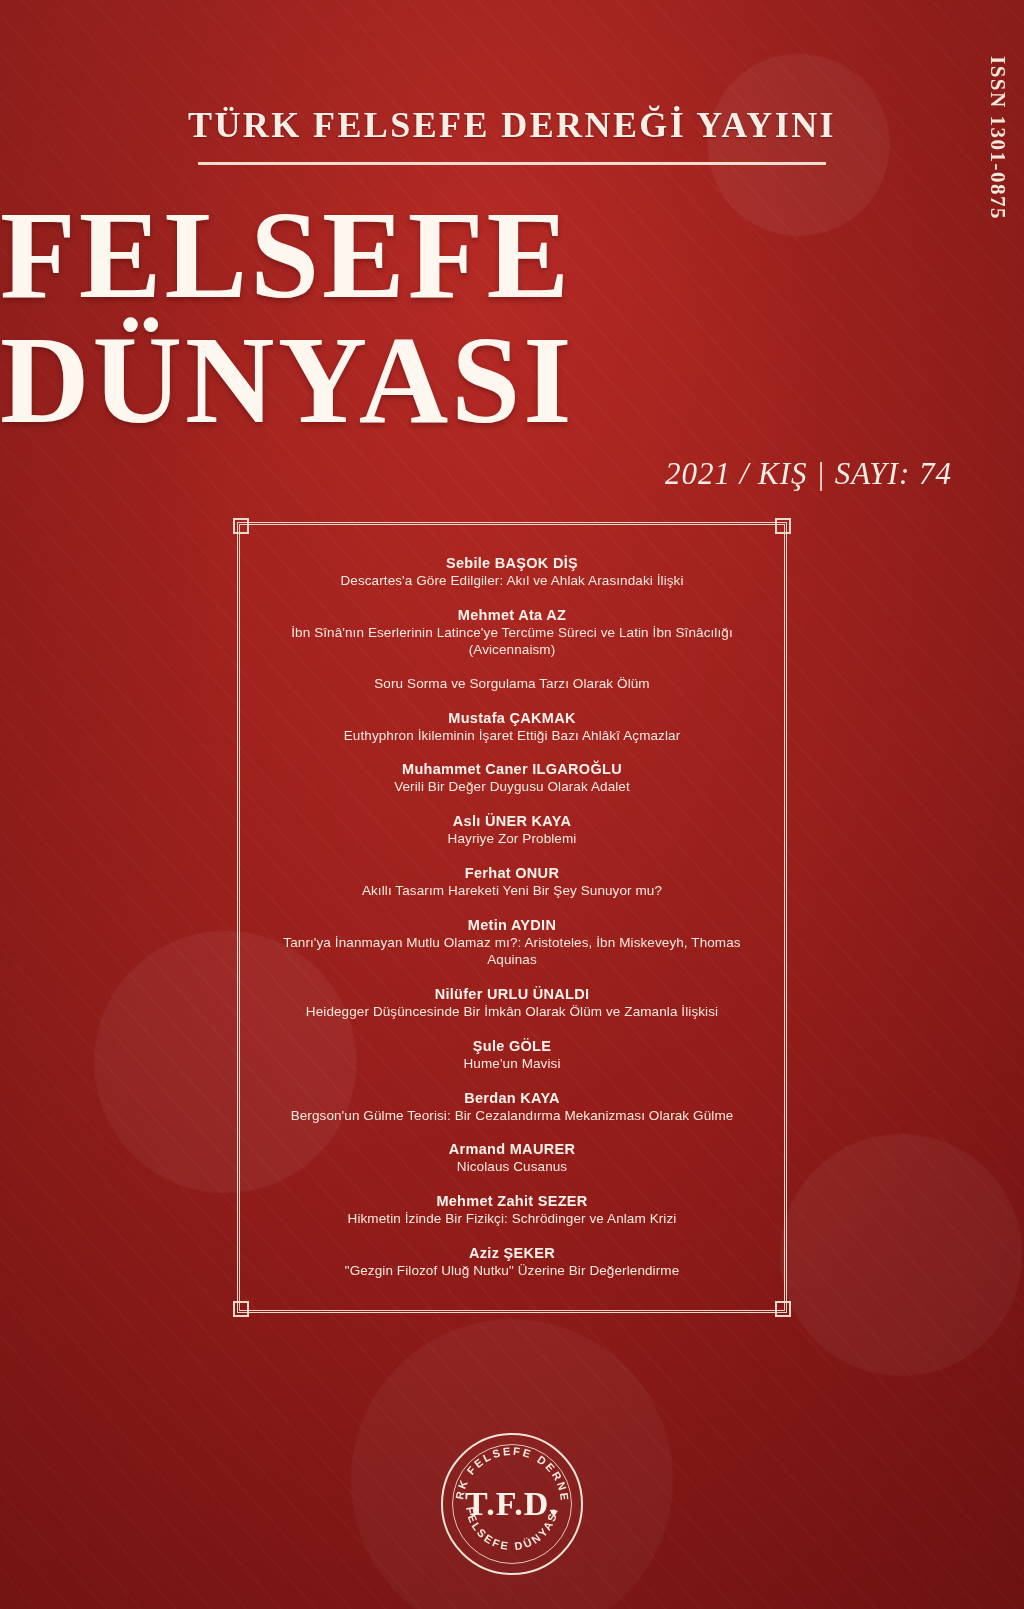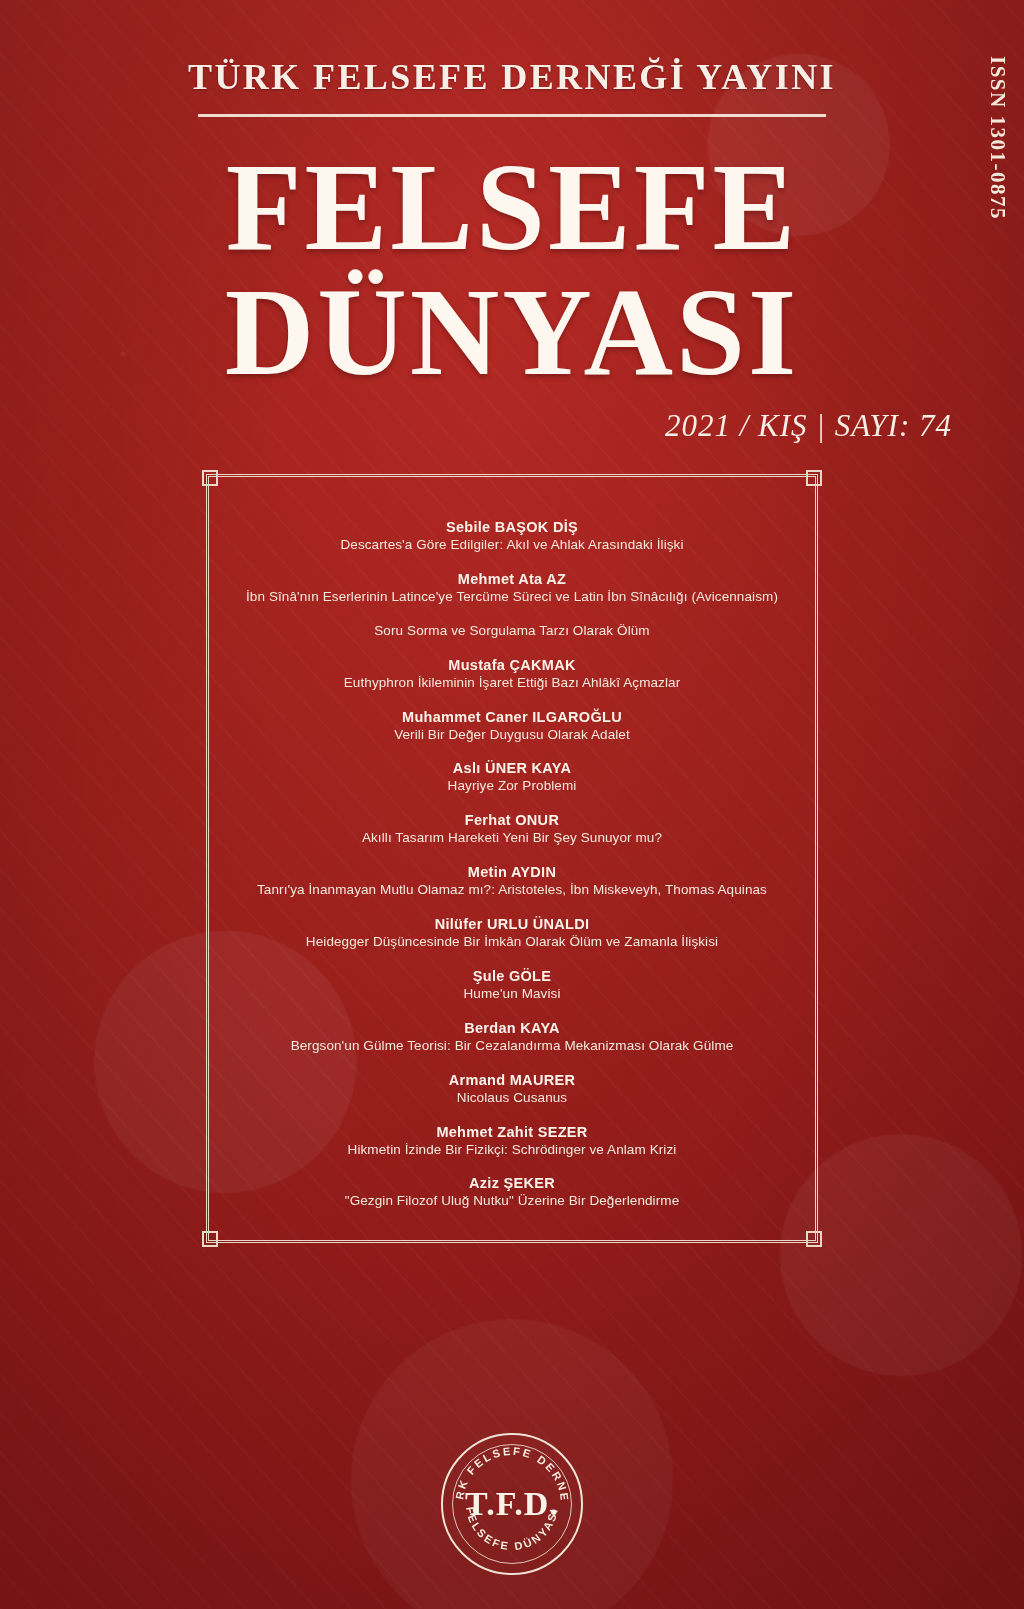--- a/index.html
+++ b/index.html
@@ -58,21 +58,21 @@
     text-orientation: mixed;
     font-family: "Liberation Serif", serif;
     font-size: 21px;
     letter-spacing: 1.5px;
     color: #f3e8dc;
     font-weight: 700;
   }
 
   .publisher {
     text-align: center;
-    padding-top: 56px;
+    padding-top: 104px;
     font-family: "Liberation Serif", serif;
     font-weight: 700;
     font-size: 36px;
     letter-spacing: 2.4px;
     color: #f7efe6;
     text-shadow: 0 1px 2px rgba(60,8,8,0.45);
   }
 
   .rule-wrap {
     width: 628px;
@@ -80,21 +80,21 @@
     position: relative;
     height: 8px;
   }
   .rule {
     height: 3px;
     background: #f3e7da;
     opacity: 0.95;
   }
 
   .title {
-    text-align: center;
+    text-align: left;
     margin-top: 26px;
     font-family: "Liberation Serif", serif;
     font-weight: 700;
     font-size: 124px;
     line-height: 0.96;
     letter-spacing: 3px;
     color: #fdf7f0;
     text-shadow: 0 3px 5px rgba(70,10,10,0.40);
   }
   .title .line2 {
@@ -108,23 +108,23 @@
     font-family: "Liberation Serif", serif;
     font-size: 31px;
     letter-spacing: 1px;
     color: #f7efe6;
     font-style: italic;
   }
 
   .toc-frame {
     position: relative;
     margin: 30px auto 0 auto;
-    width: 612px;
+    width: 550px;
     border: 3px double #e8d9c8;
-    padding: 42px 24px 30px 24px;
+    padding: 30px 24px 30px 24px;
     box-sizing: border-box;
   }
   .toc-frame .corner {
     position: absolute;
     width: 12px;
     height: 12px;
     border: 2px solid #e8d9c8;
   }
   .toc-frame .c-tl { top: -7px; left: -7px; }
   .toc-frame .c-tr { top: -7px; right: -7px; }

